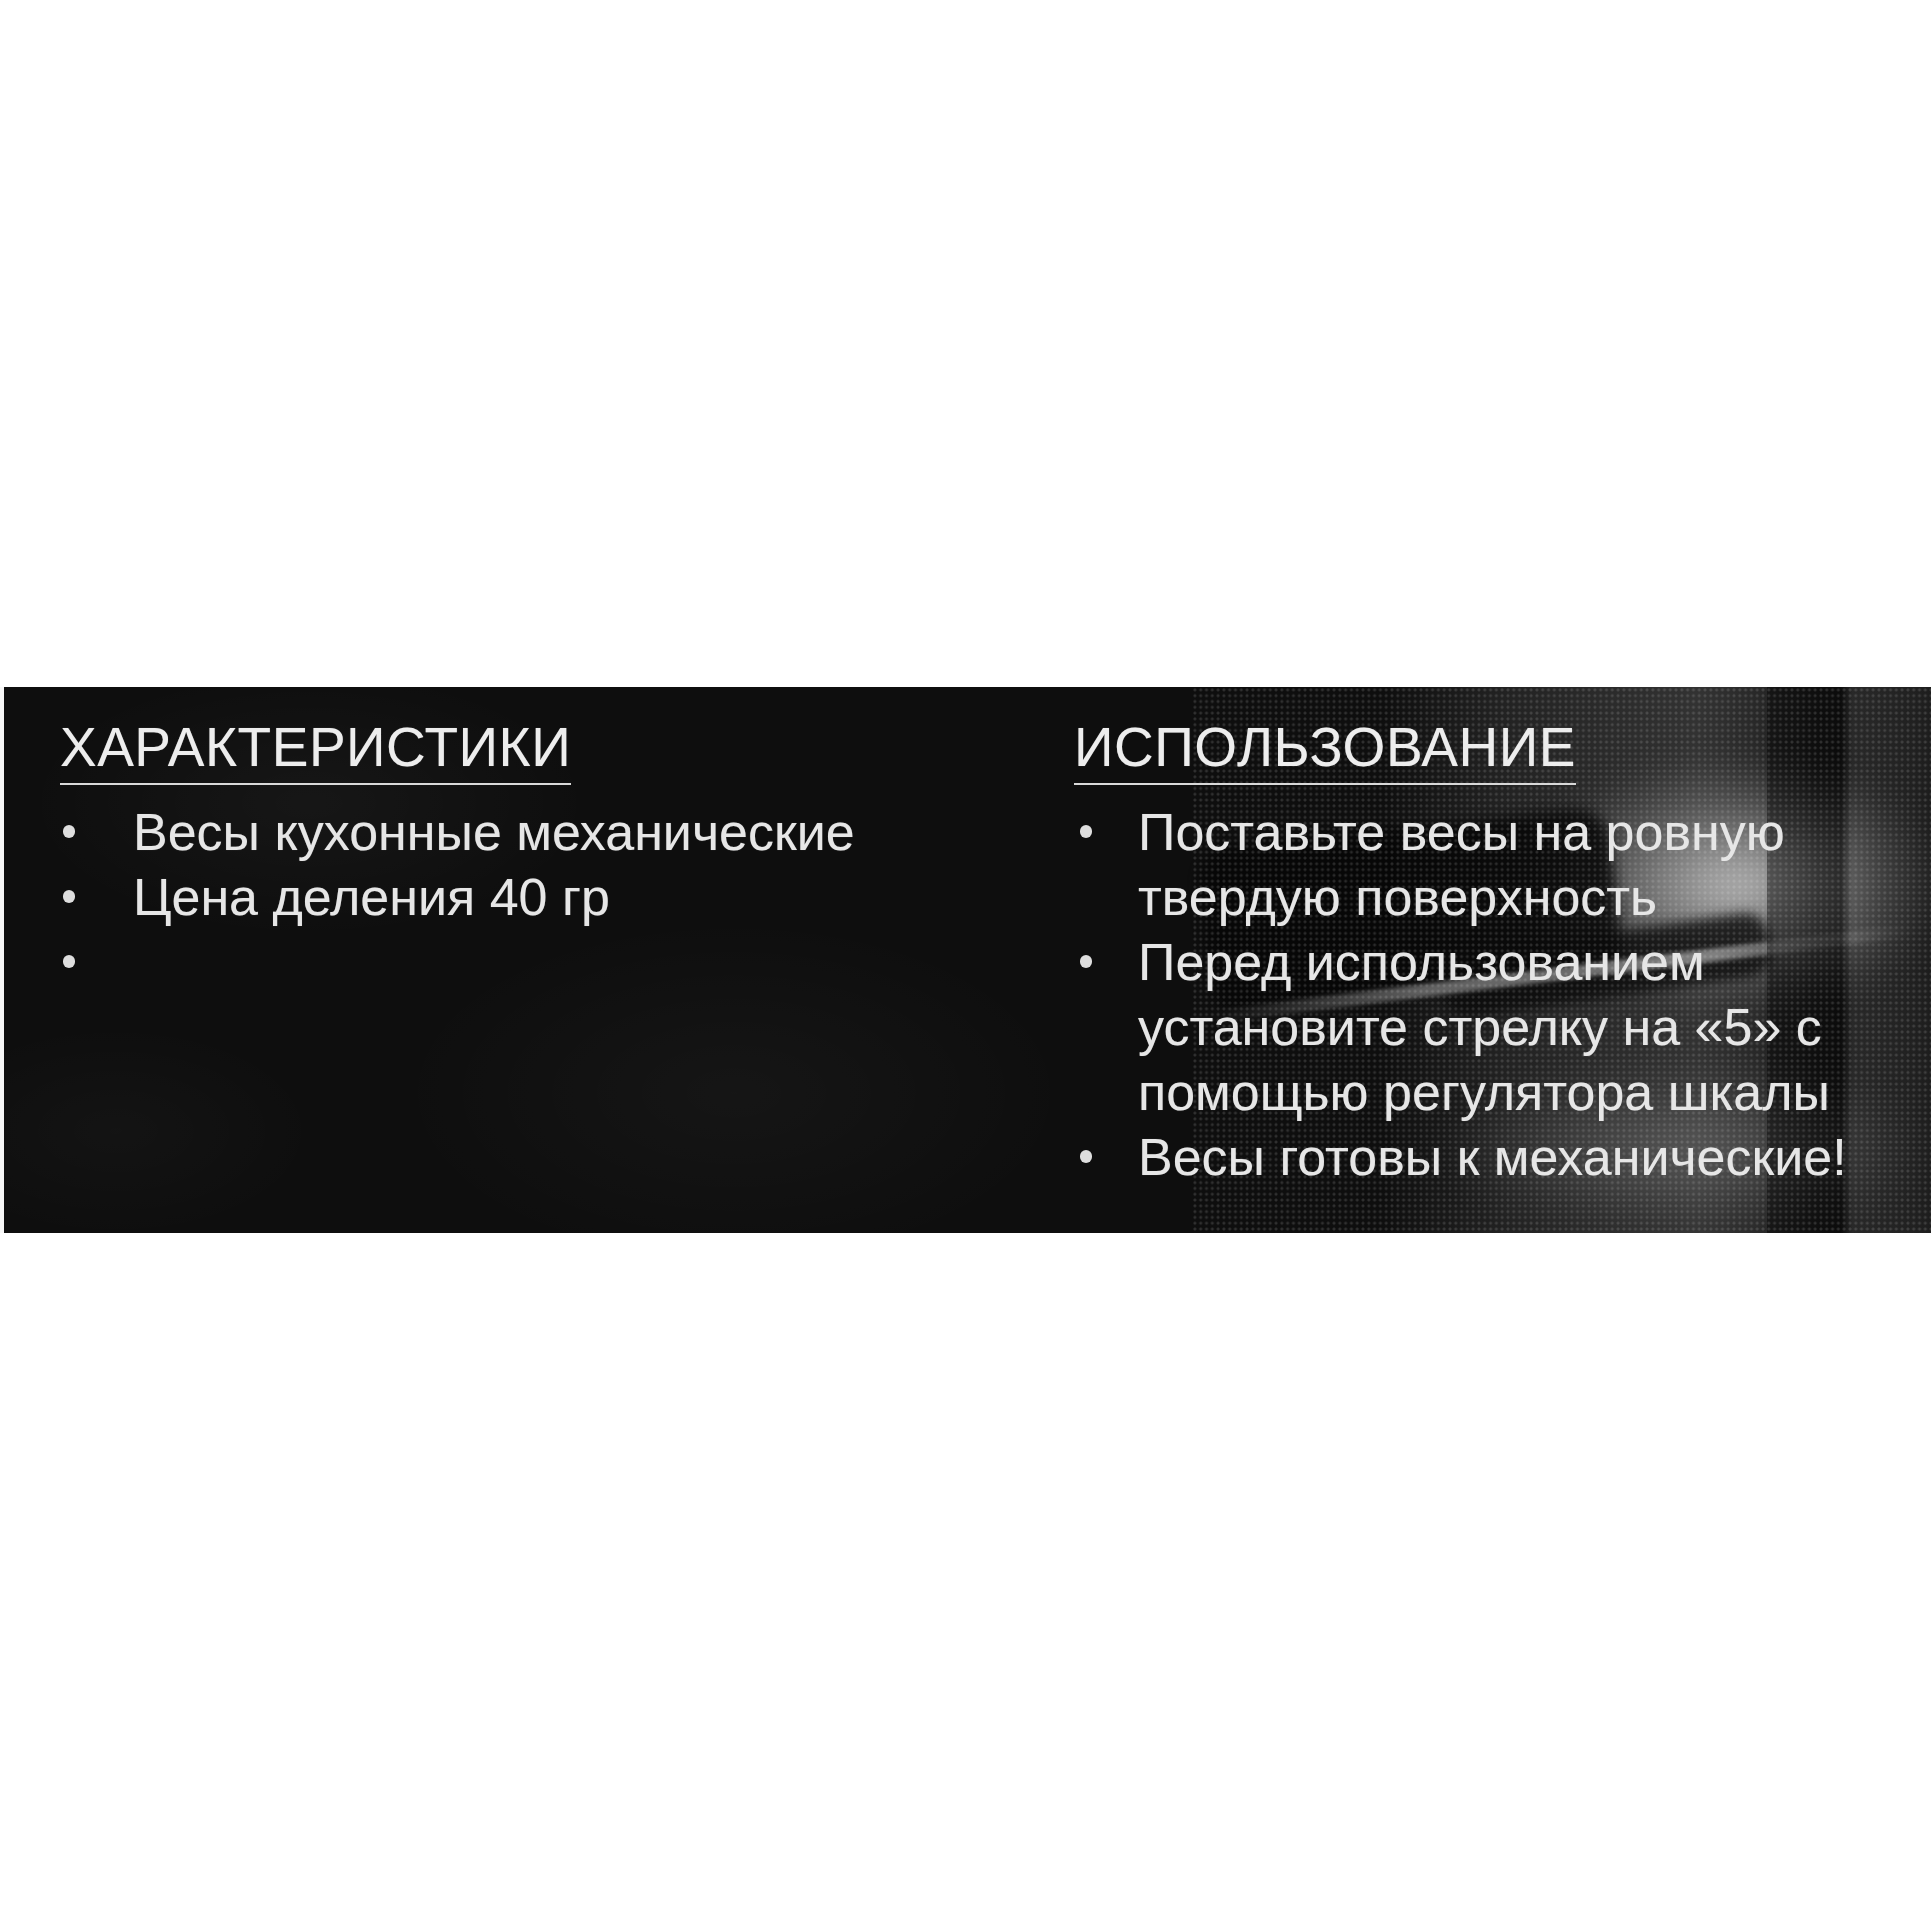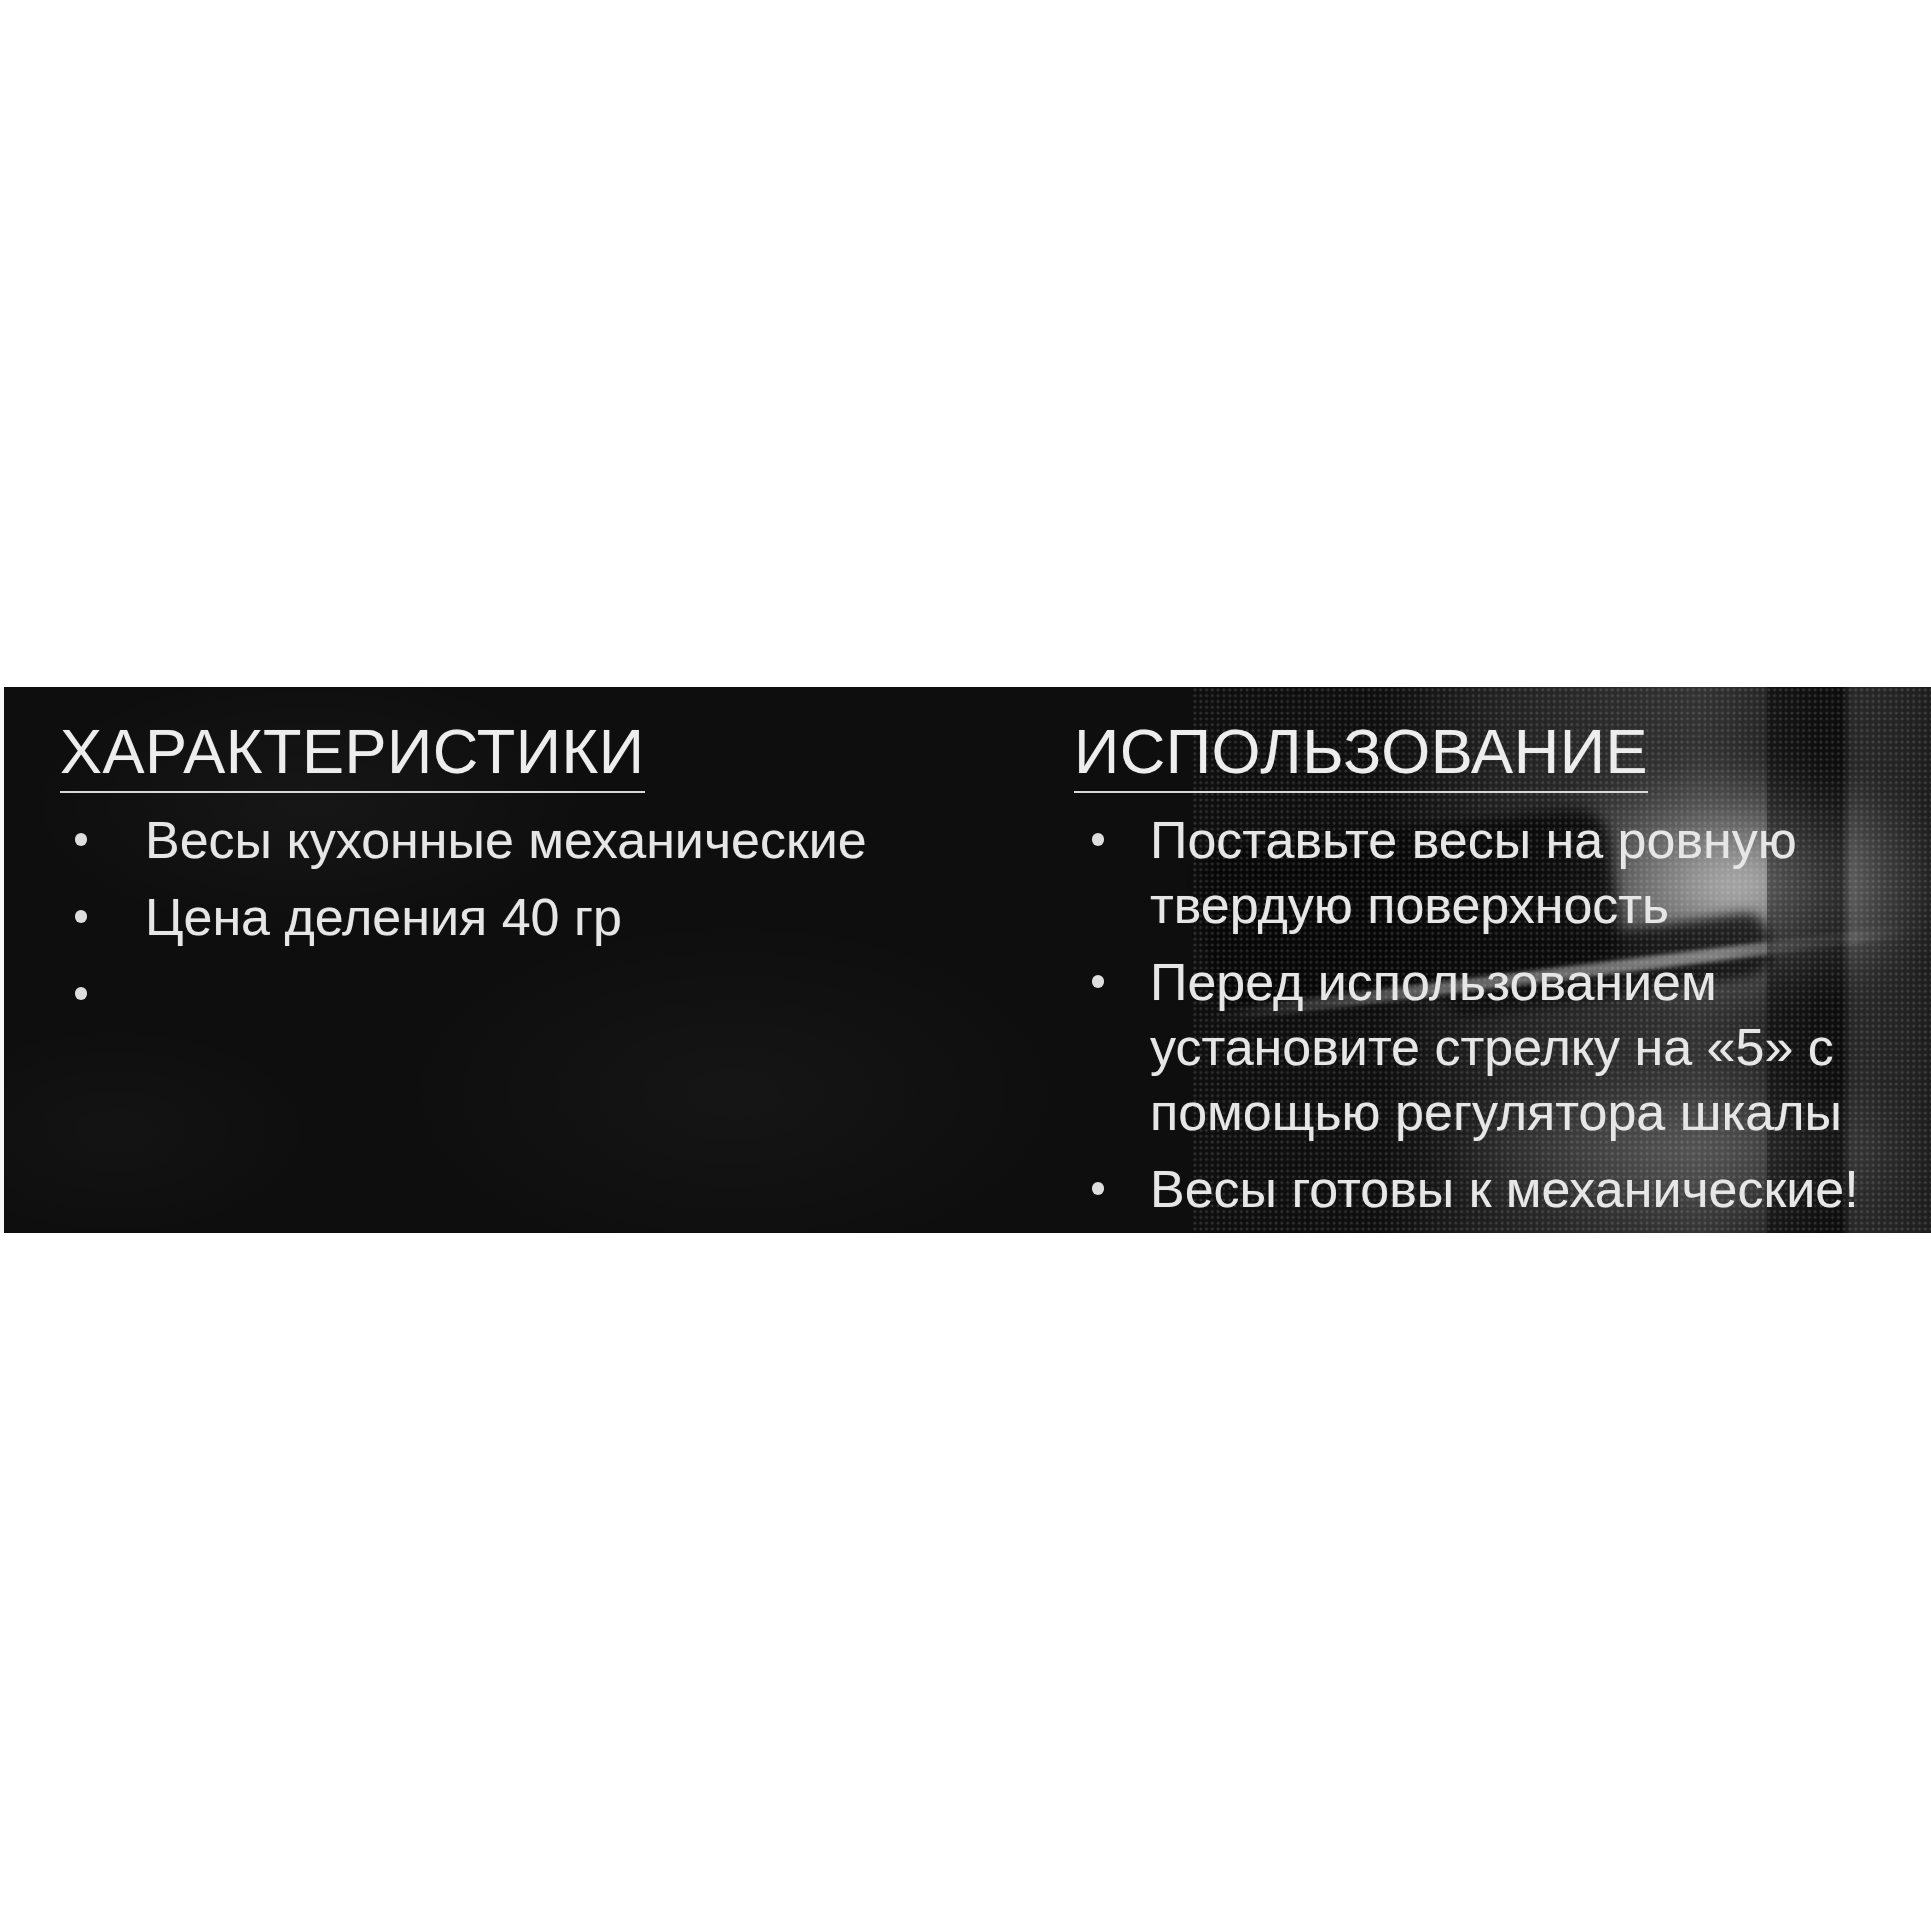--- a/index.html
+++ b/index.html
@@ -30,25 +30,25 @@
   .right-edge{position:absolute;right:0;top:0;width:164px;height:100%;z-index:0;background:
       linear-gradient(90deg, rgba(0,0,0,0.45), rgba(0,0,0,0.55) 45%, rgba(120,120,120,0.18) 52%, rgba(25,25,25,0.5) 100%);}
   .halftone{position:absolute;left:1192px;top:0;right:0;bottom:0;z-index:1;
       background-image:radial-gradient(rgba(255,255,255,0.14) 1.2px, transparent 1.8px);
       background-size:5.8px 5.8px;mix-blend-mode:screen;}
   .band-left-edge{position:absolute;left:0;top:0;width:3.9px;height:100%;background:#f7f7f7;z-index:3;}
   
   .col{position:absolute;top:33px;z-index:2;color:#e6e6e6;}
   .col-left{left:60px;width:946px;}
   .col-right{left:1074px;width:869px;}
-  .heading{display:inline-block;font-size:63px;line-height:1;font-weight:400;margin:0;
+  .heading{display:inline-block;font-size:55px;line-height:1;font-weight:400;margin:0;
       color:#ededed;letter-spacing:0.5px;padding-bottom:7.7px;border-bottom:2.9px solid #d9d9d9;
       text-shadow:0 0 1px rgba(255,255,255,0.35);}
   ul.items{list-style:none;margin:15.4px 0 0 0;padding:0;}
-  ul.items li{position:relative;font-size:52px;line-height:65px;margin:12px;
+  ul.items li{position:relative;font-size:52px;line-height:65px;margin:0;
       text-shadow:0 0 1px rgba(255,255,255,0.3);}
   .col-left ul.items li{padding-left:73px;}
   .col-right ul.items li{padding-left:64px;}
   .bullet{position:absolute;top:25px;width:12.6px;height:12.6px;border-radius:50%;background:#dedede;}
   .col-left .bullet{left:2.9px;}
   .col-right .bullet{left:5.8px;}
   .item-text{white-space:pre-line;}
 </style>
 </head>
 <body>

